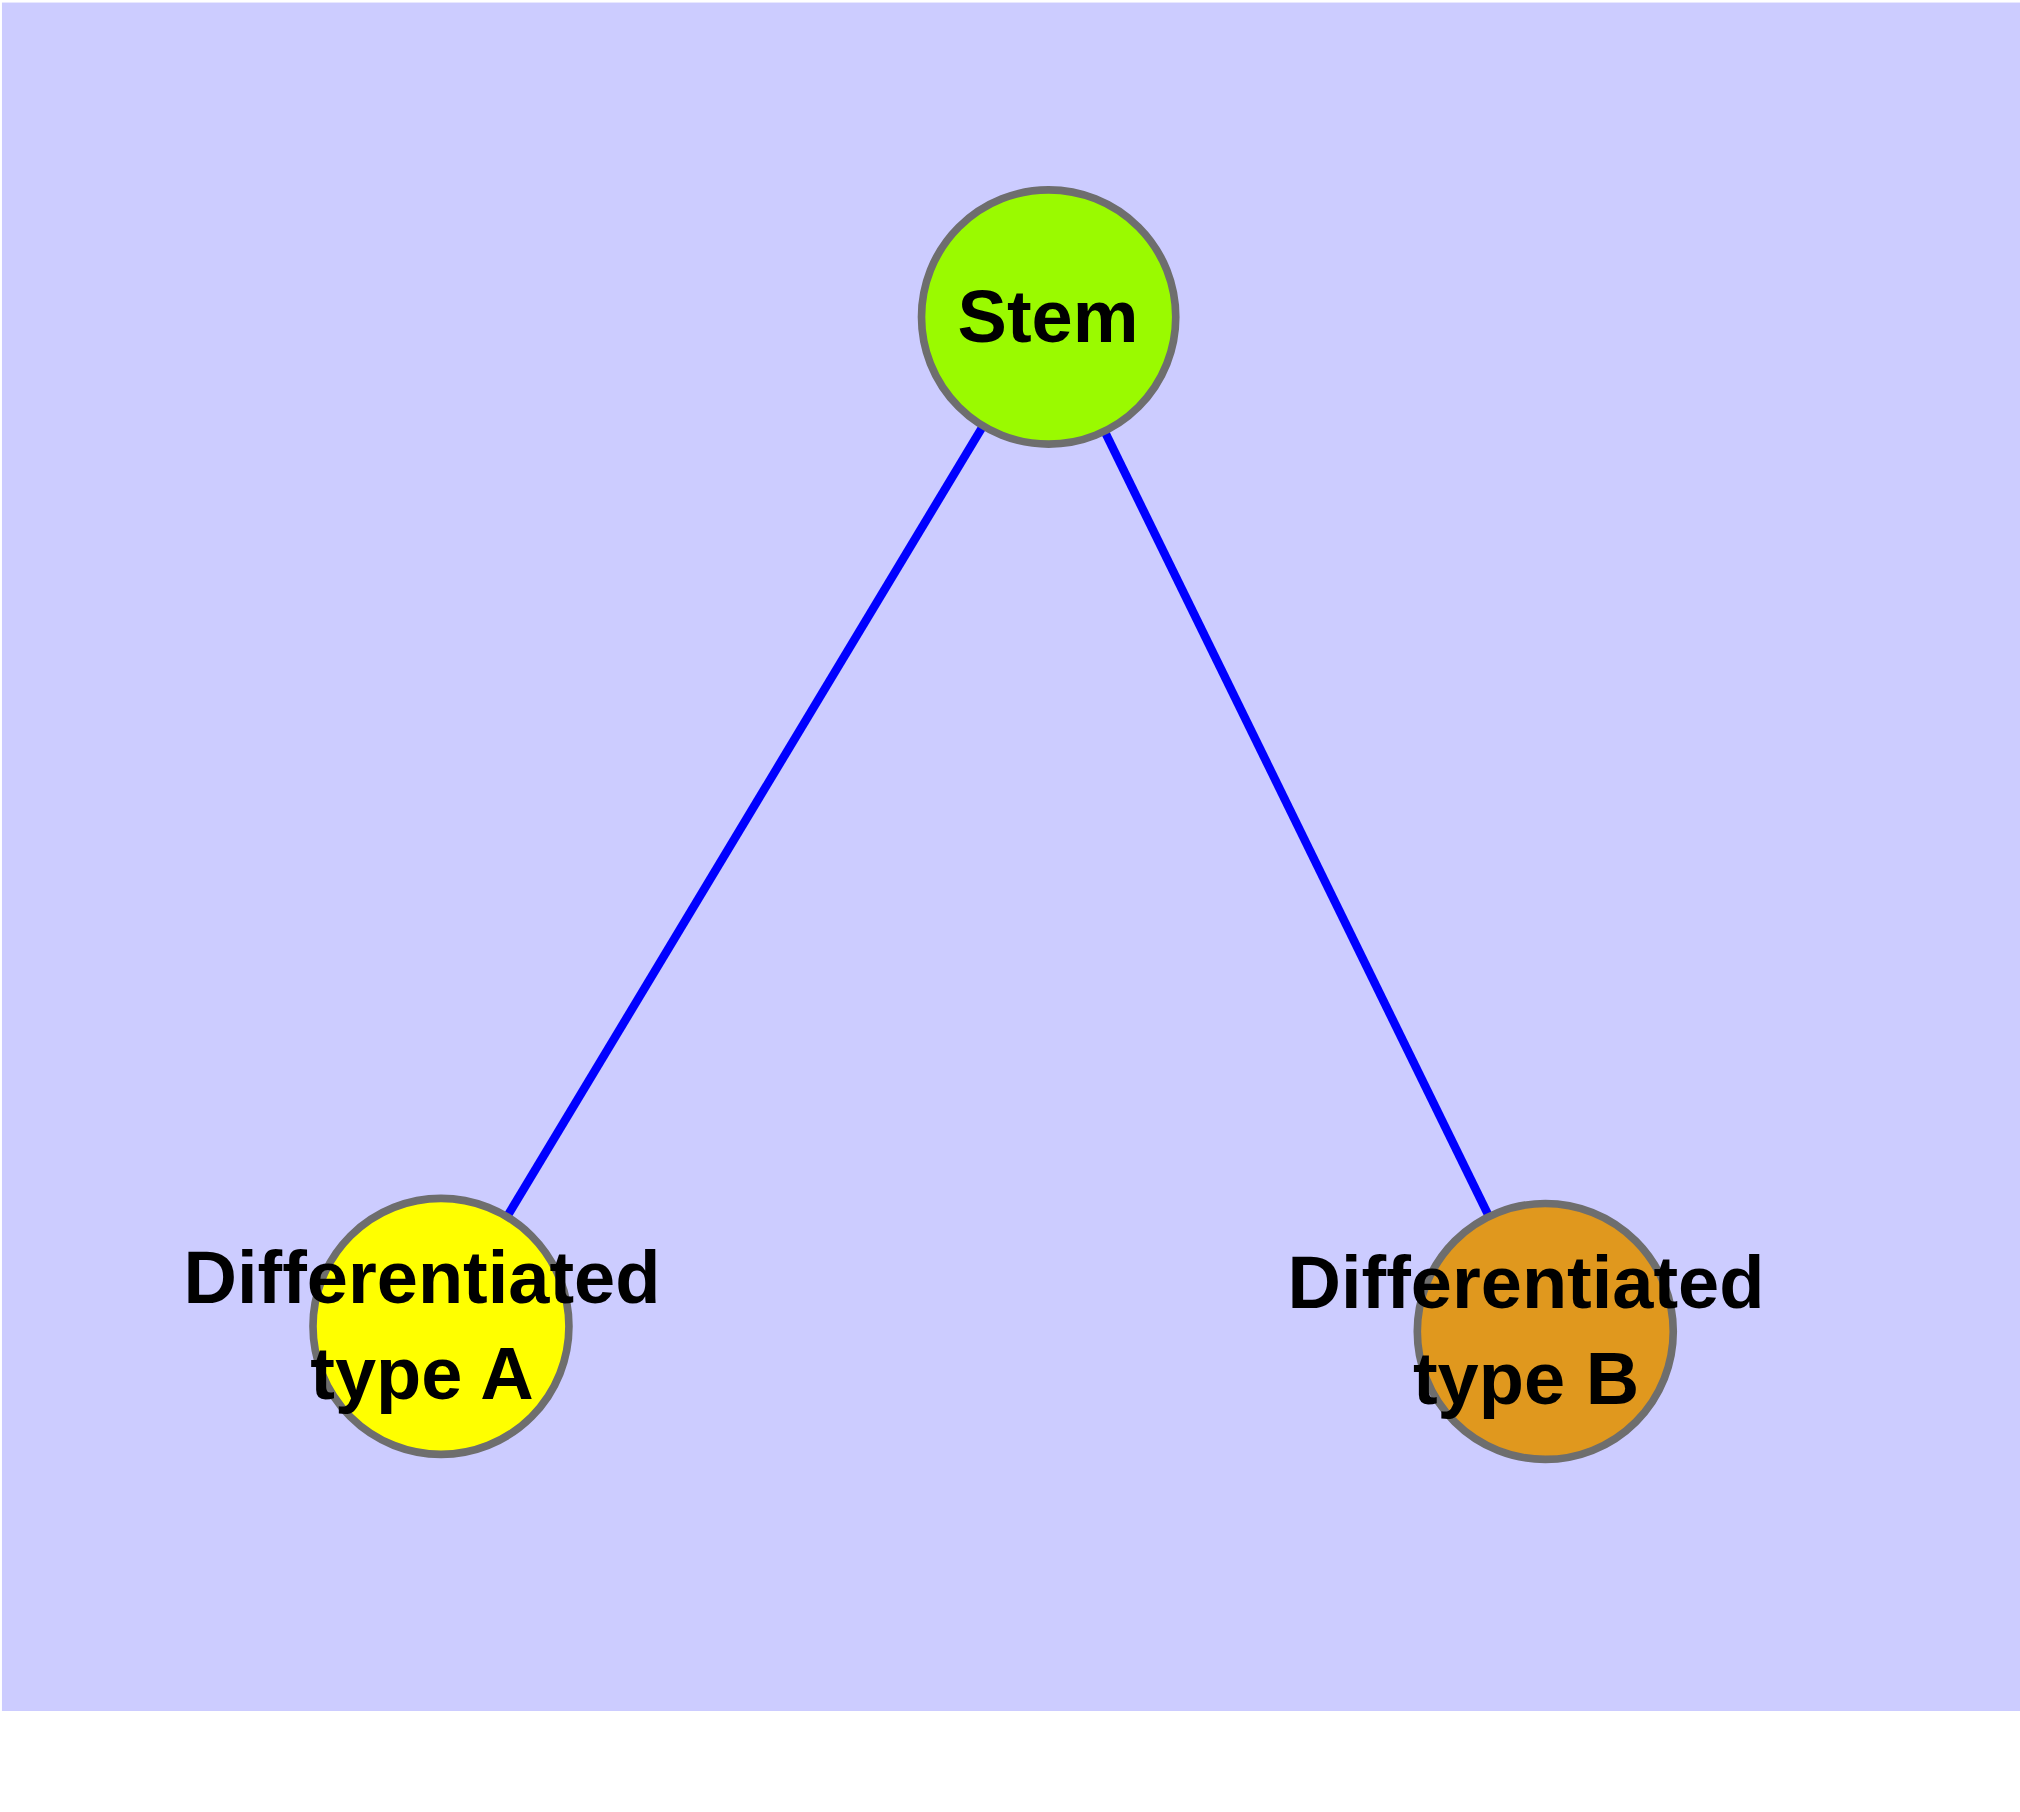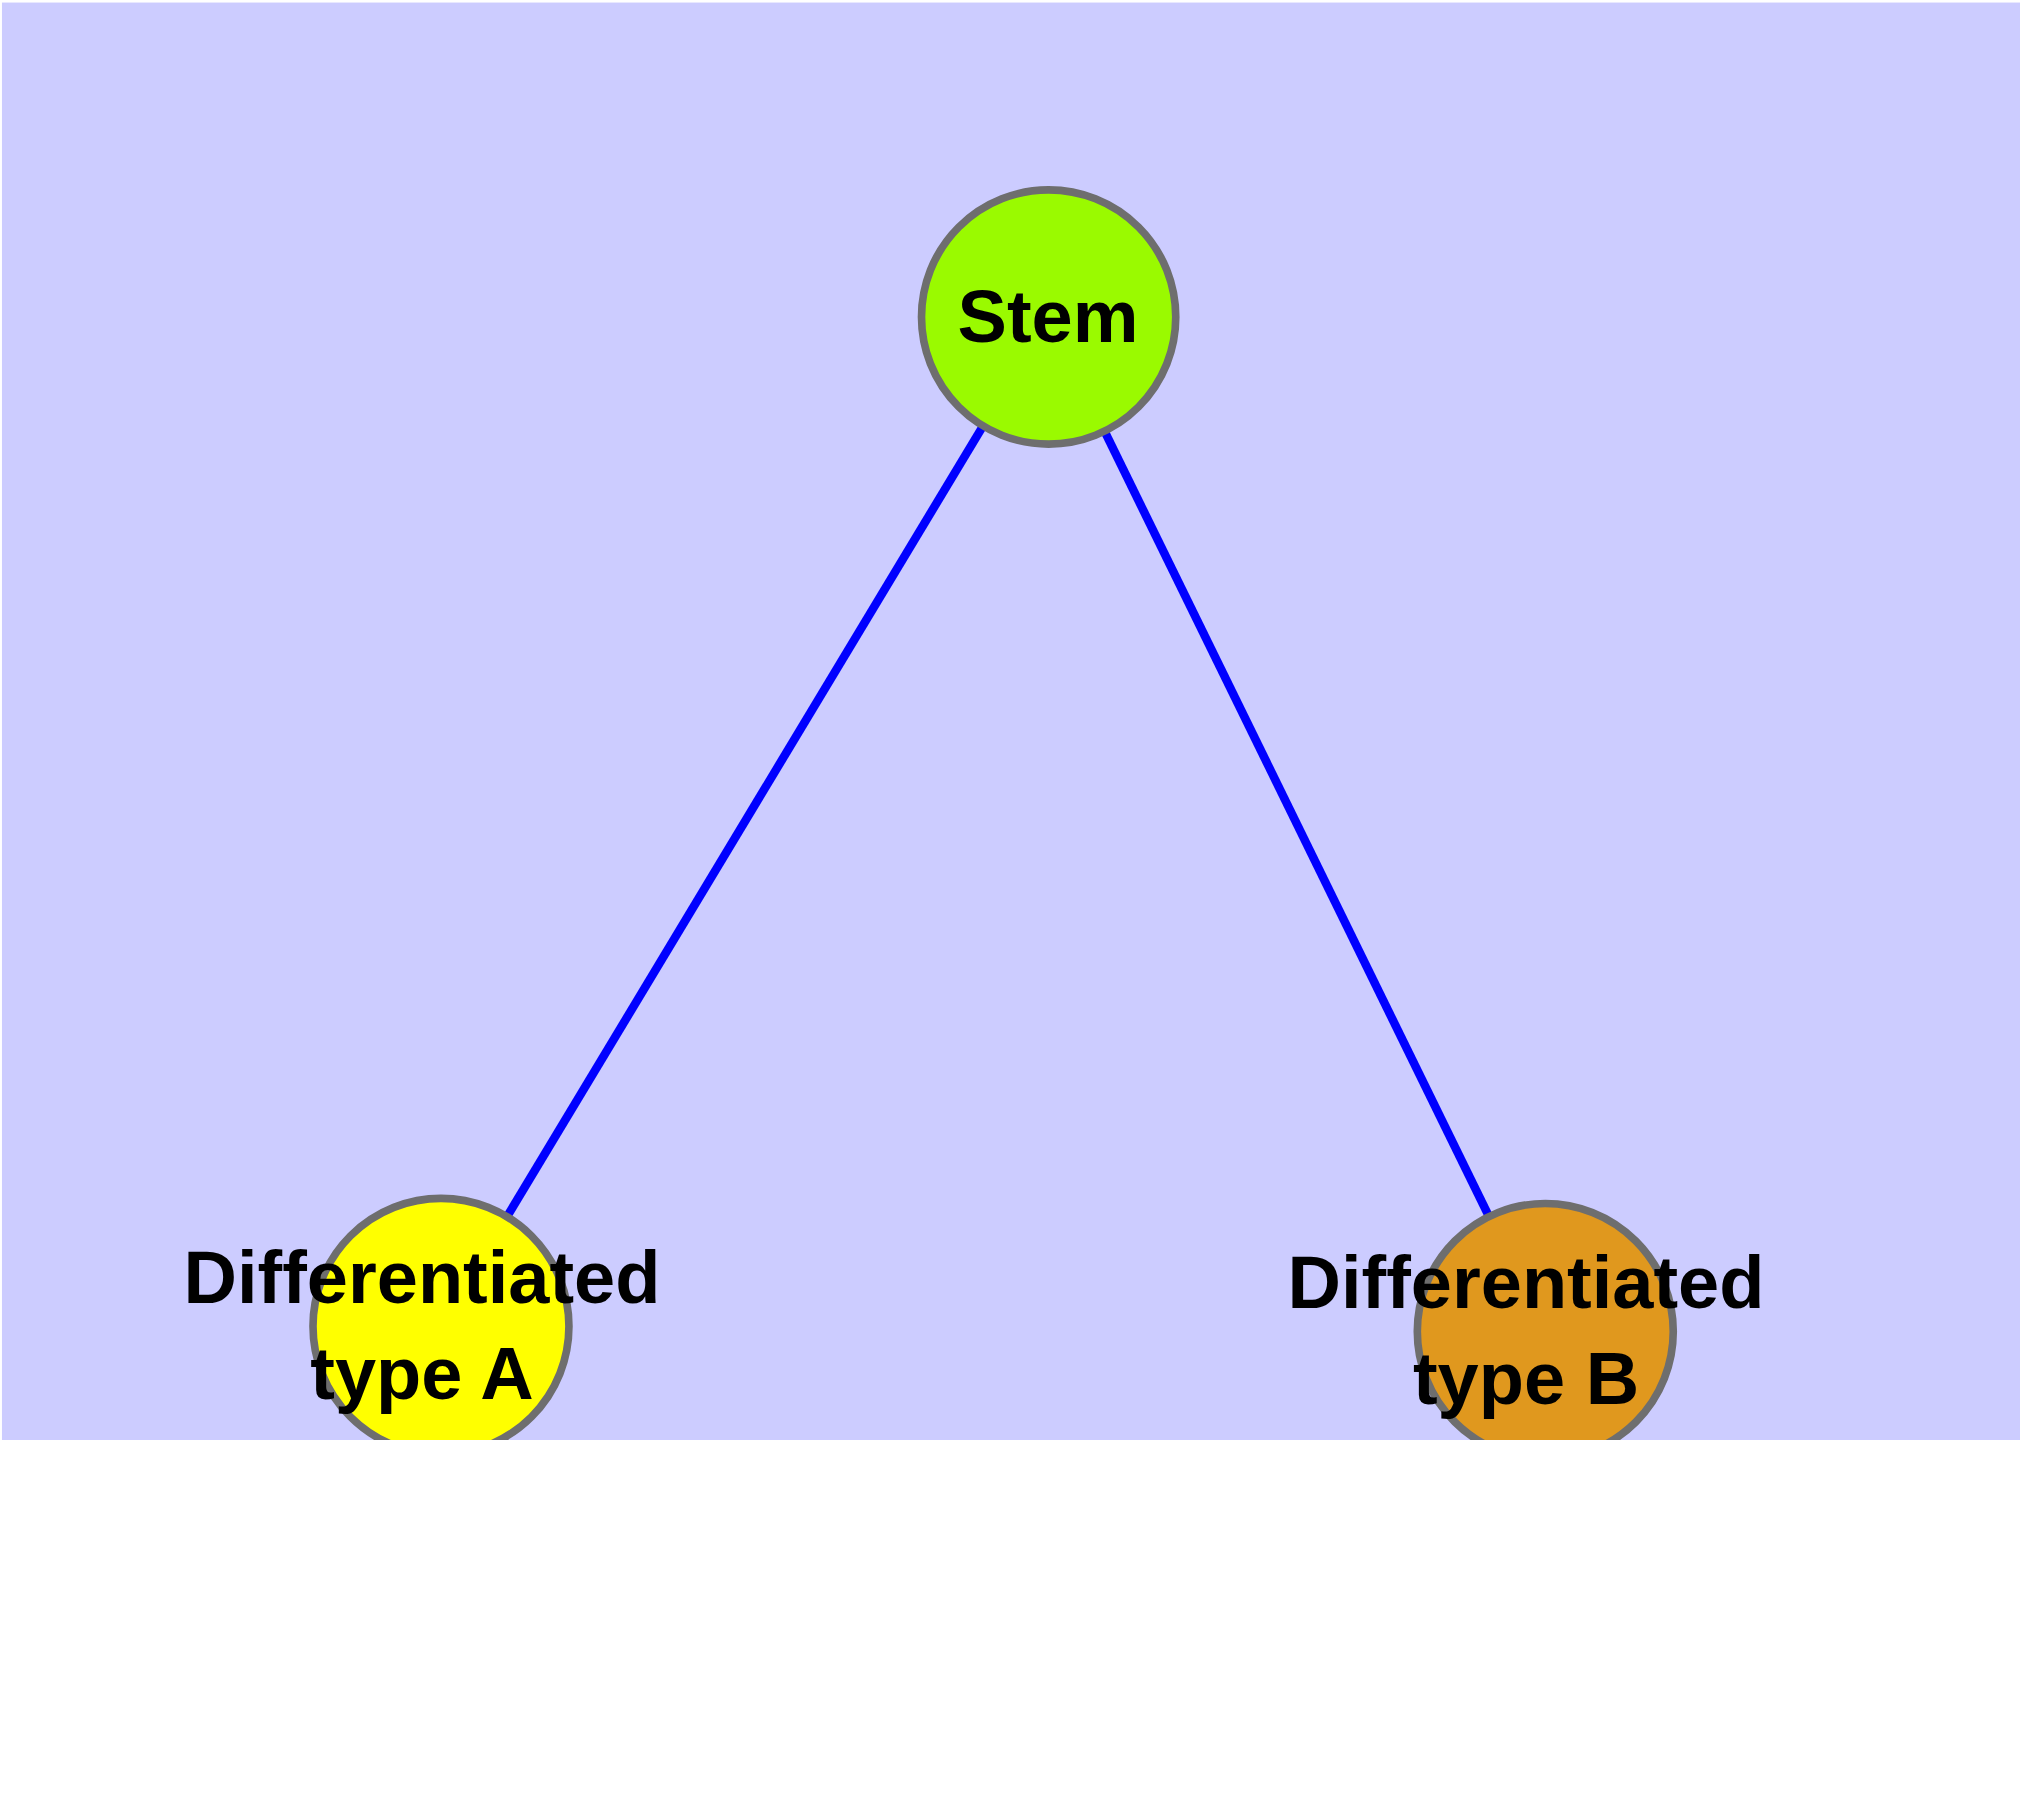--- a/index.html
+++ b/index.html
@@ -4,21 +4,21 @@
 <style>
   html, body {
     margin: 0;
     padding: 0;
     background: #FFFFFF;
     font-family: "Liberation Sans", sans-serif;
   }
   .stage {
     position: relative;
     width: 2021px;
-    height: 1440px;
+    height: 1711px;
     overflow: hidden;
     background: #FFFFFF;
   }
   .stage svg {
     position: absolute;
     left: 0;
     top: 0;
     display: block;
   }
   .node-label {

